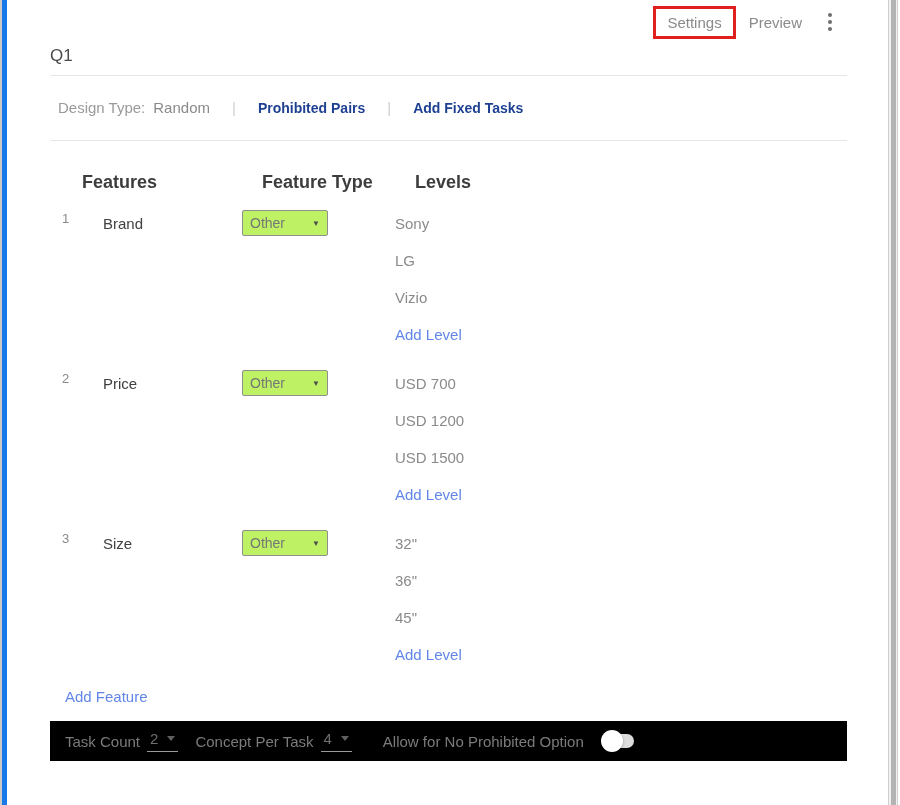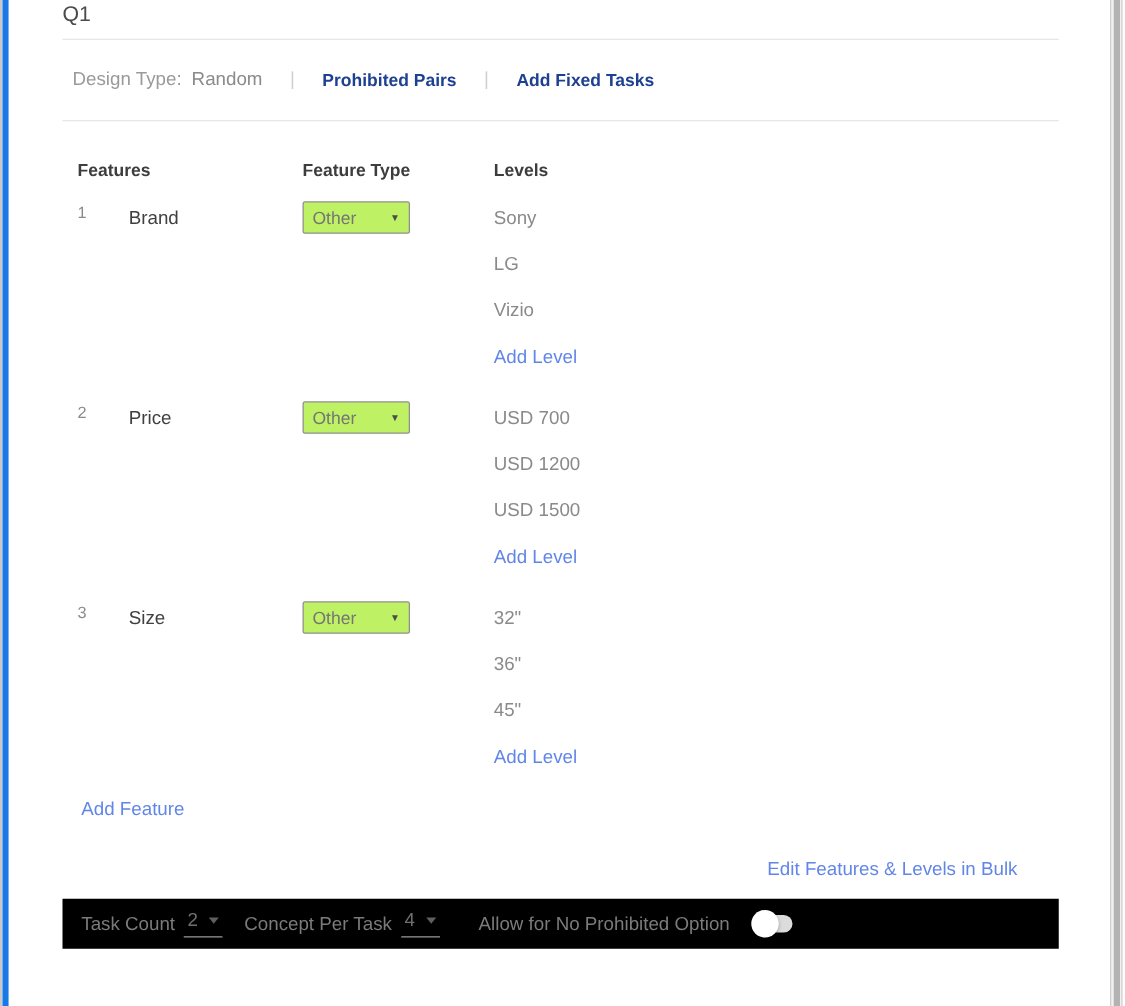--- a/index.html
+++ b/index.html
@@ -27,21 +27,21 @@
   
   .design-row { display:flex; align-items:center; padding:23px 0 24px 8px; }
   .dt-label { color:#9a9a9a; font-size:15px; margin-right:8px; }
   .dt-plain { color:#8a8a8a; font-size:15px; cursor:pointer; }
   .dt-sep   { color:#cfcfcf; font-size:15px; margin:0 22px; }
   .dt-link  { color:#1e4092; font-size:14px; font-weight:bold; cursor:pointer; }
 
   
   .grid { display:grid; grid-template-columns:41px 139px 153px 1fr; padding-left:12px; }
   .table-head { margin-top:31px; }
-  .th { font-size:14px; font-weight:bold; color:#3d3d3d; }
+  .th { font-size:18px; font-weight:bold; color:#3d3d3d;margin-left:20px; }
   .th-features { grid-column:1 / 3; }
   .feature-row { margin-top:12px; }
   .row-num  { font-size:13px; color:#8a8a8a; padding-top:6px; }
   .row-name { font-size:15px; color:#404040; height:37px; display:flex; align-items:center; cursor:pointer; }
   .select { width:86px; height:26px; margin-top:5px; border:1px solid #8f8f8f; border-radius:2px;
             background:#bef264; display:flex; align-items:center; justify-content:space-between;
             padding:0 7px; color:#757575; font-size:14px; cursor:pointer; }
   .sel-caret { font-size:8px; color:#4d4d4d; }
   .level-line { height:37px; display:flex; align-items:center; font-size:15px; color:#8a8a8a; cursor:pointer; }
   .add-level  { color:#6286e8; cursor:pointer; }
@@ -64,20 +64,29 @@
                  background:#fff; box-shadow:0 1px 3px rgba(0,0,0,0.3); }
 </style>
 </head>
 <body>
 
 <div class="left-edge"></div>
 <div class="blue-bar"></div>
 
 <div class="page">
 
+  <div class="topbar">
+    <span class="settings-btn">Settings</span>
+    <span class="preview-btn">Preview</span>
+    <span class="kebab">
+        <i></i>
+        <i></i>
+        <i></i>
+      </span>
+  </div>
 
   <div class="content">
 
     <div class="q-title">Q1</div>
     <hr class="divider">
 
     <div class="design-row">
       <span class="dt-label">Design Type:</span>
       <span class="dt-plain">Random</span>
       <span class="dt-sep">|</span>
@@ -142,23 +151,20 @@
       <div>
         <div class="level-line">32"</div>
         <div class="level-line">36"</div>
         <div class="level-line">45"</div>
         <div class="level-line add-level">Add Level</div>
       </div>
     </div>
 
     <span class="add-feature">Add Feature</span>
 
-    <div class="bulk-row">
-      <span class="bulk-link">Edit Features &amp; Levels in Bulk</span>
-    </div>
 
     <div class="footer-bar">
       <span class="f-label">Task Count</span>
       <span class="val-drop">
         <span>2</span>
         <span class="caret-down"></span>
       </span>
       <span class="f-label">Concept Per Task</span>
       <span class="val-drop">
         <span>4</span>

